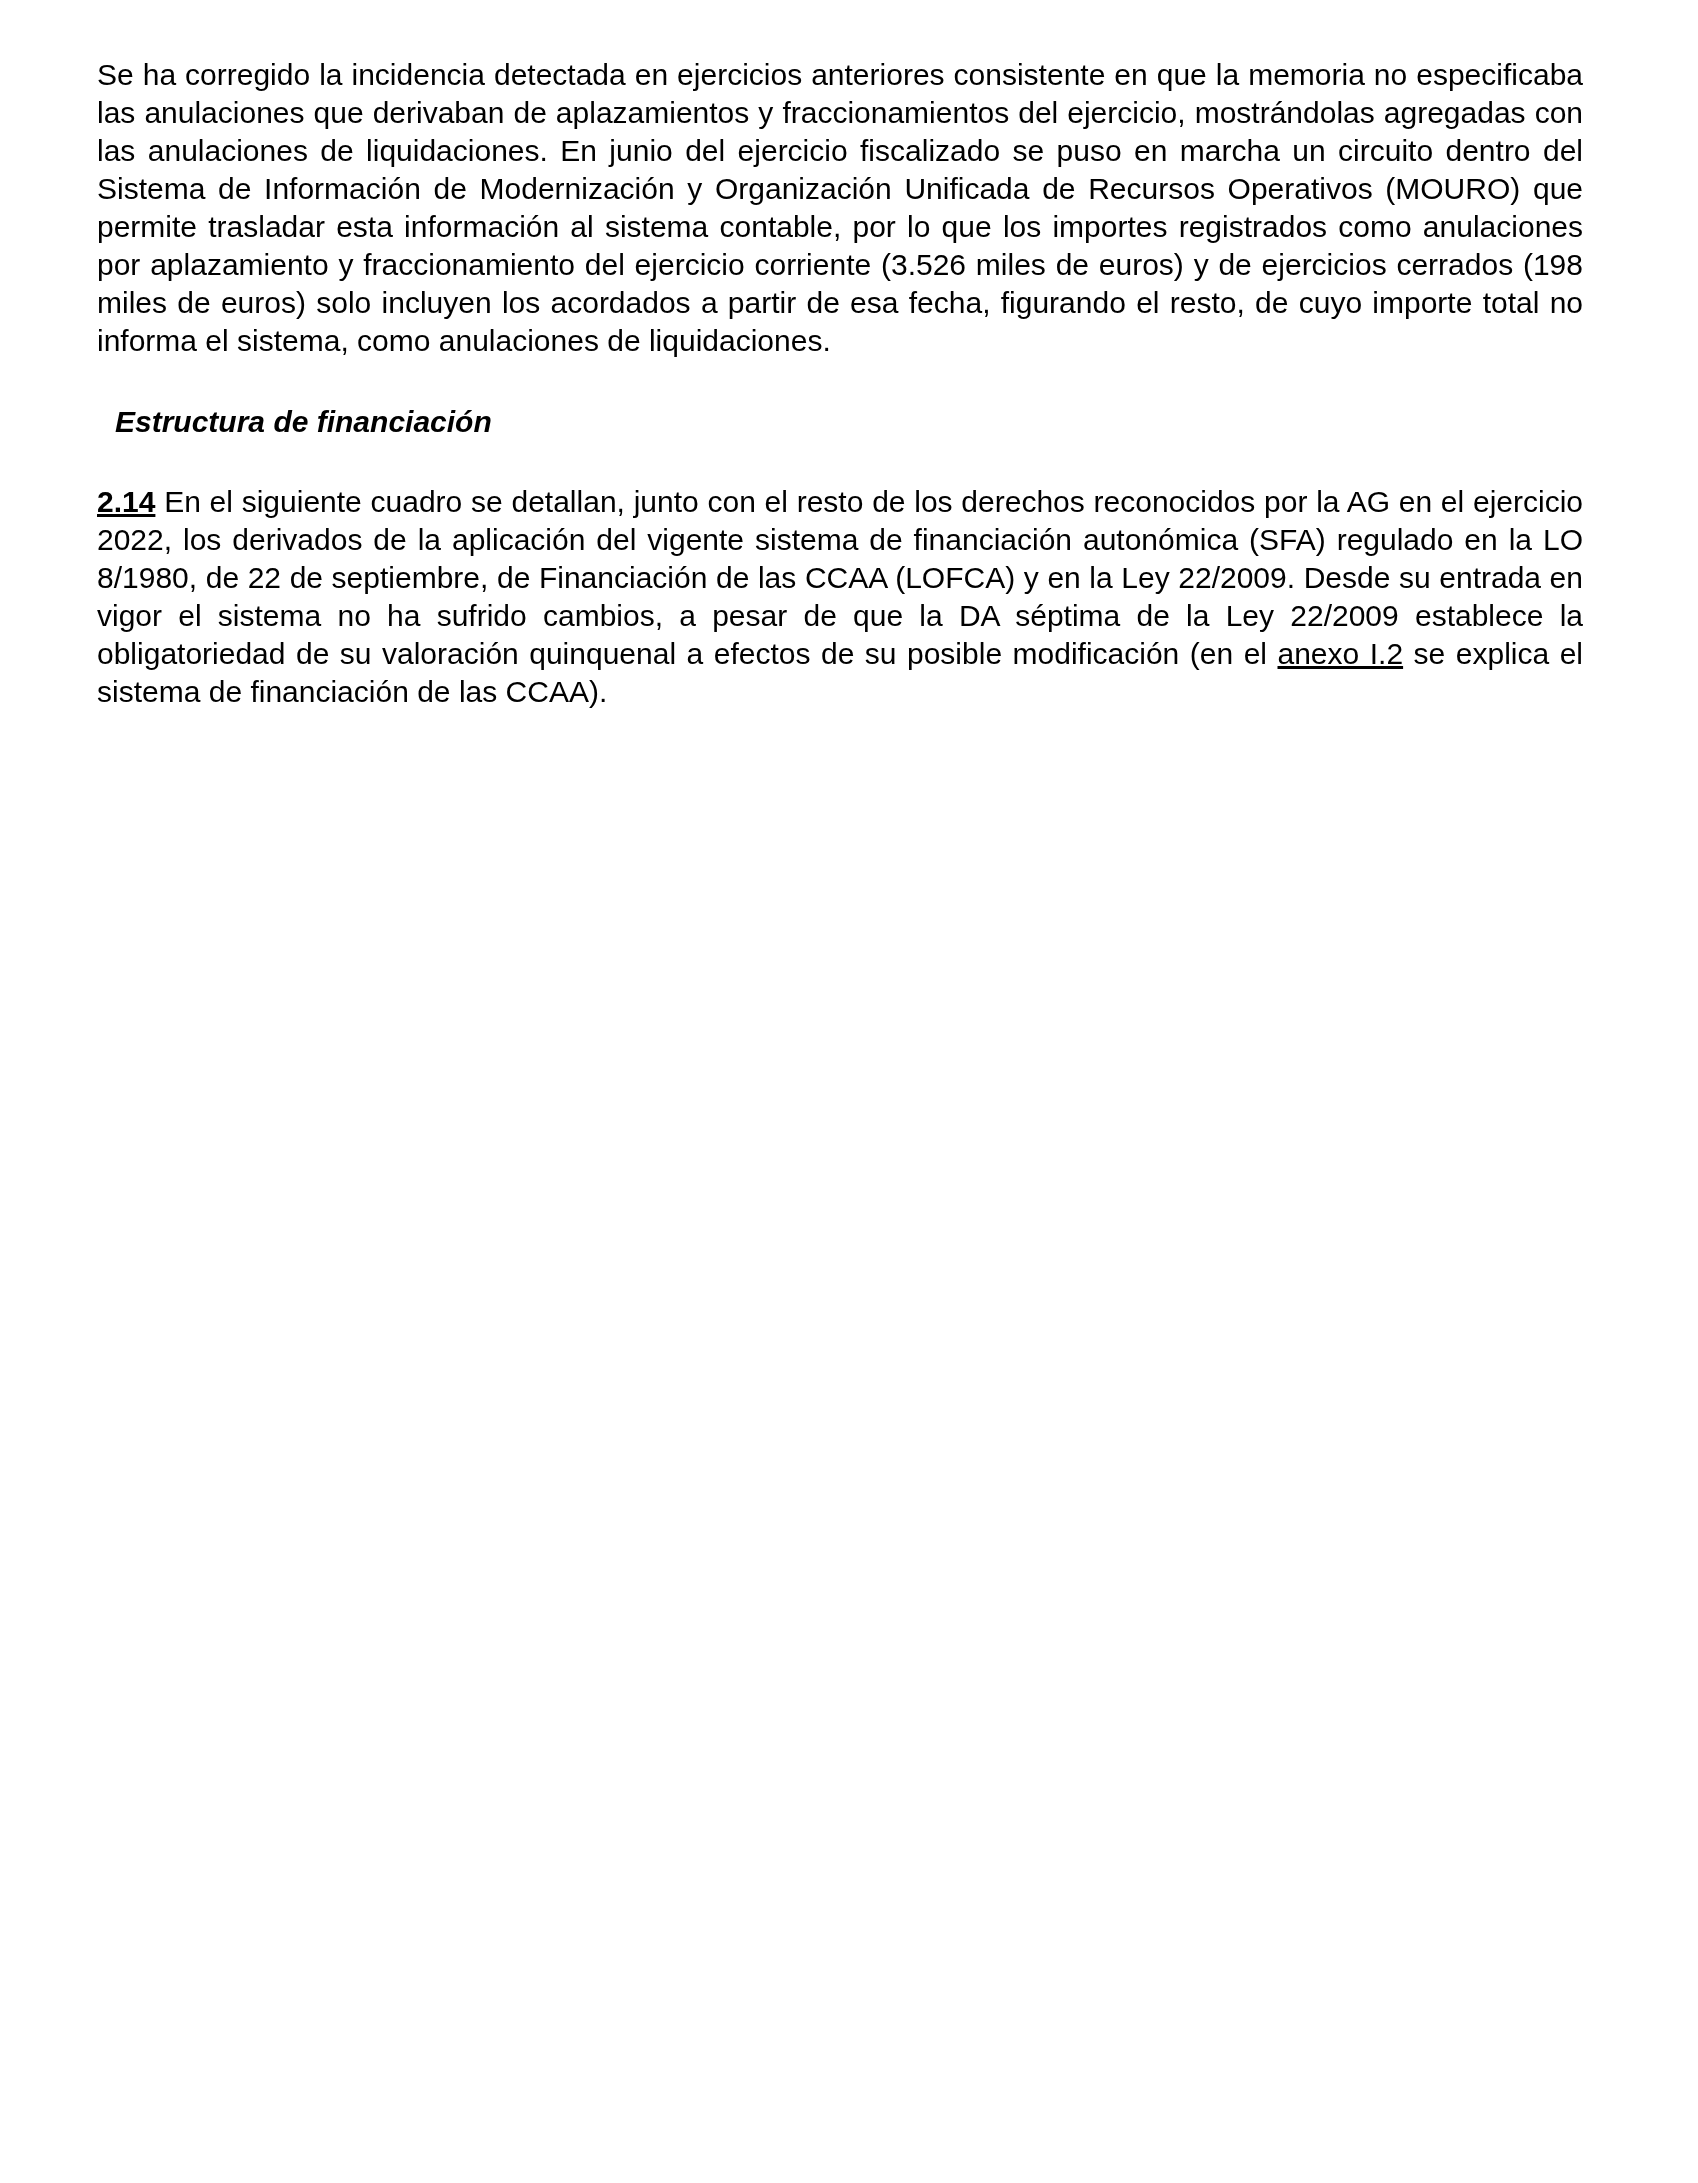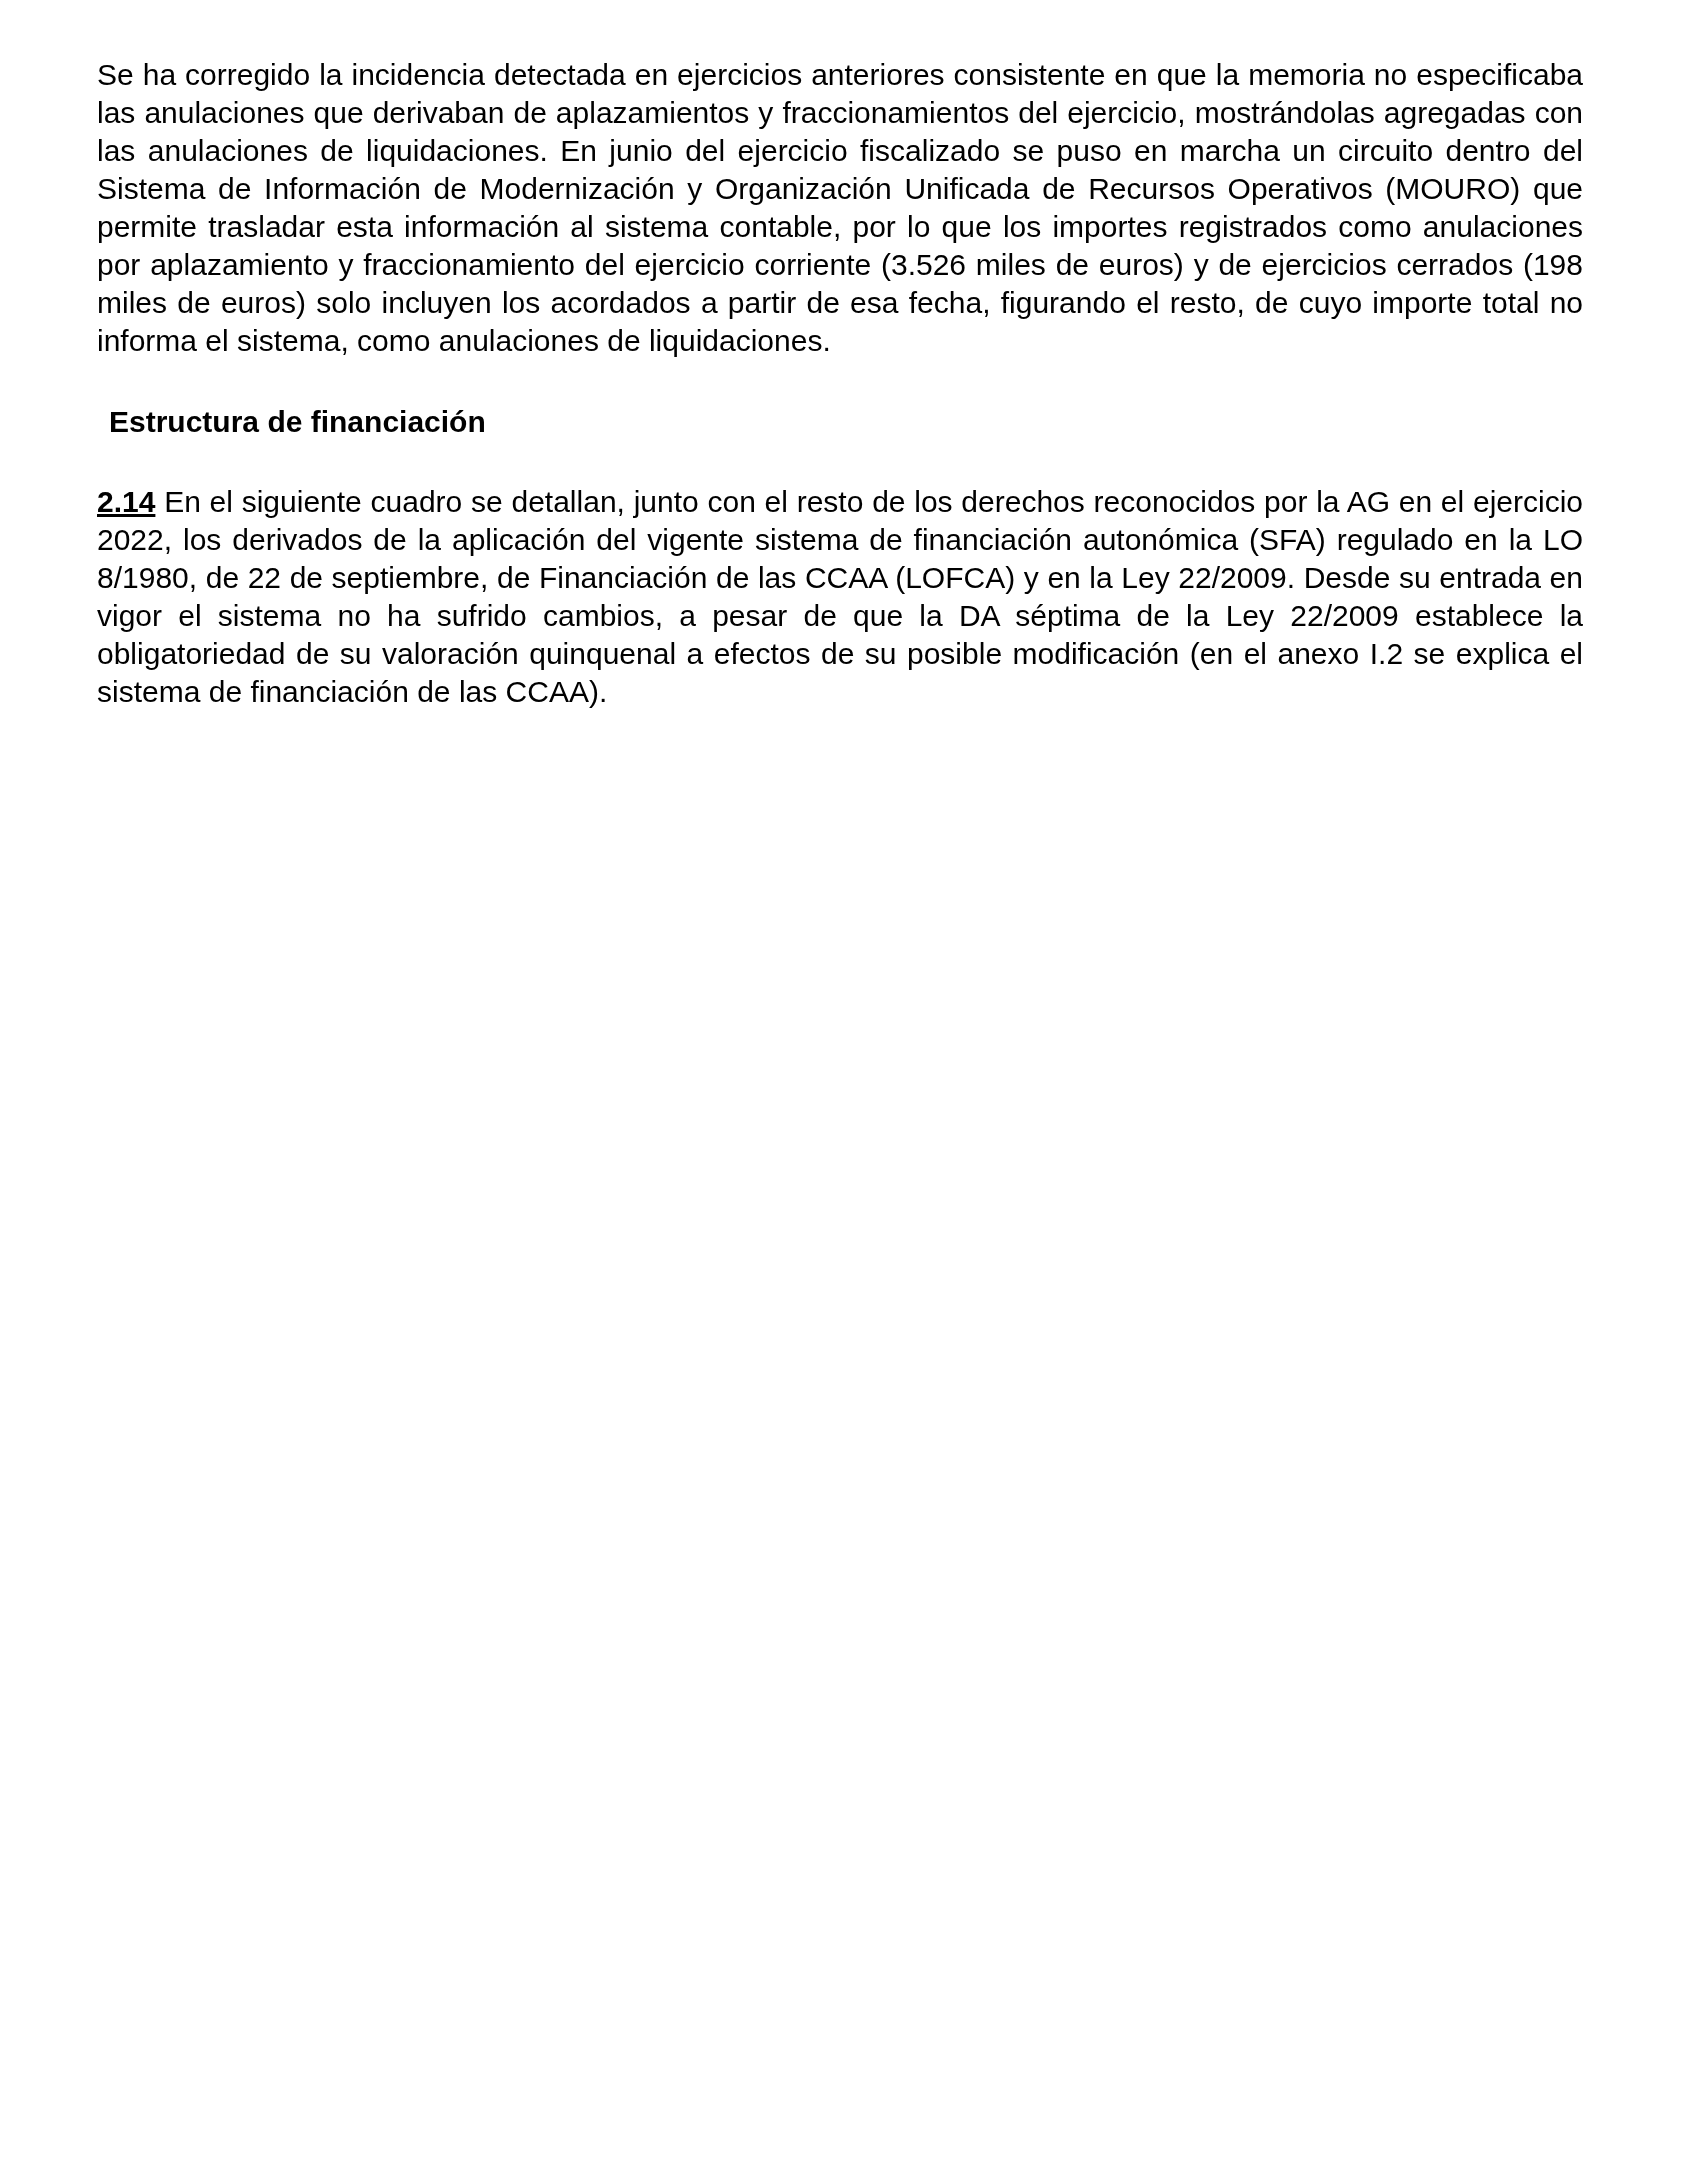--- a/index.html
+++ b/index.html
@@ -26,29 +26,31 @@
     font-size: 30px;
     line-height: 38px;
     text-align: justify;
     margin: 0;
     color: #000000;
   }
   .section-heading {
     font-size: 30px;
     line-height: 38px;
     font-weight: bold;
-    margin: 43px 0 42px 12px;
+    font-style: italic;
+    margin: 43px 0 42px 18px;
     color: #000000;
   }
   .para-number {
     font-weight: bold;
     text-decoration: underline;
   }
   .anexo-link {
     color: inherit;
+    text-decoration: underline;
     cursor: pointer;
   }
 </style>
 </head>
 <body>
 
 <div class="page">
 
   <p class="para">Se ha corregido la incidencia detectada en ejercicios anteriores consistente en que la memoria no especificaba las anulaciones que derivaban de aplazamientos y fraccionamientos del ejercicio, mostrándolas agregadas con las anulaciones de liquidaciones. En junio del ejercicio fiscalizado se puso en marcha un circuito dentro del Sistema de Información de Modernización y Organización Unificada de Recursos Operativos (MOURO) que permite trasladar esta información al sistema contable, por lo que los importes registrados como anulaciones por aplazamiento y fraccionamiento del ejercicio corriente (3.526 miles de euros) y de ejercicios cerrados (198 miles de euros) solo incluyen los acordados a partir de esa fecha, figurando el resto, de cuyo importe total no informa el sistema, como anulaciones de liquidaciones.</p>
 

